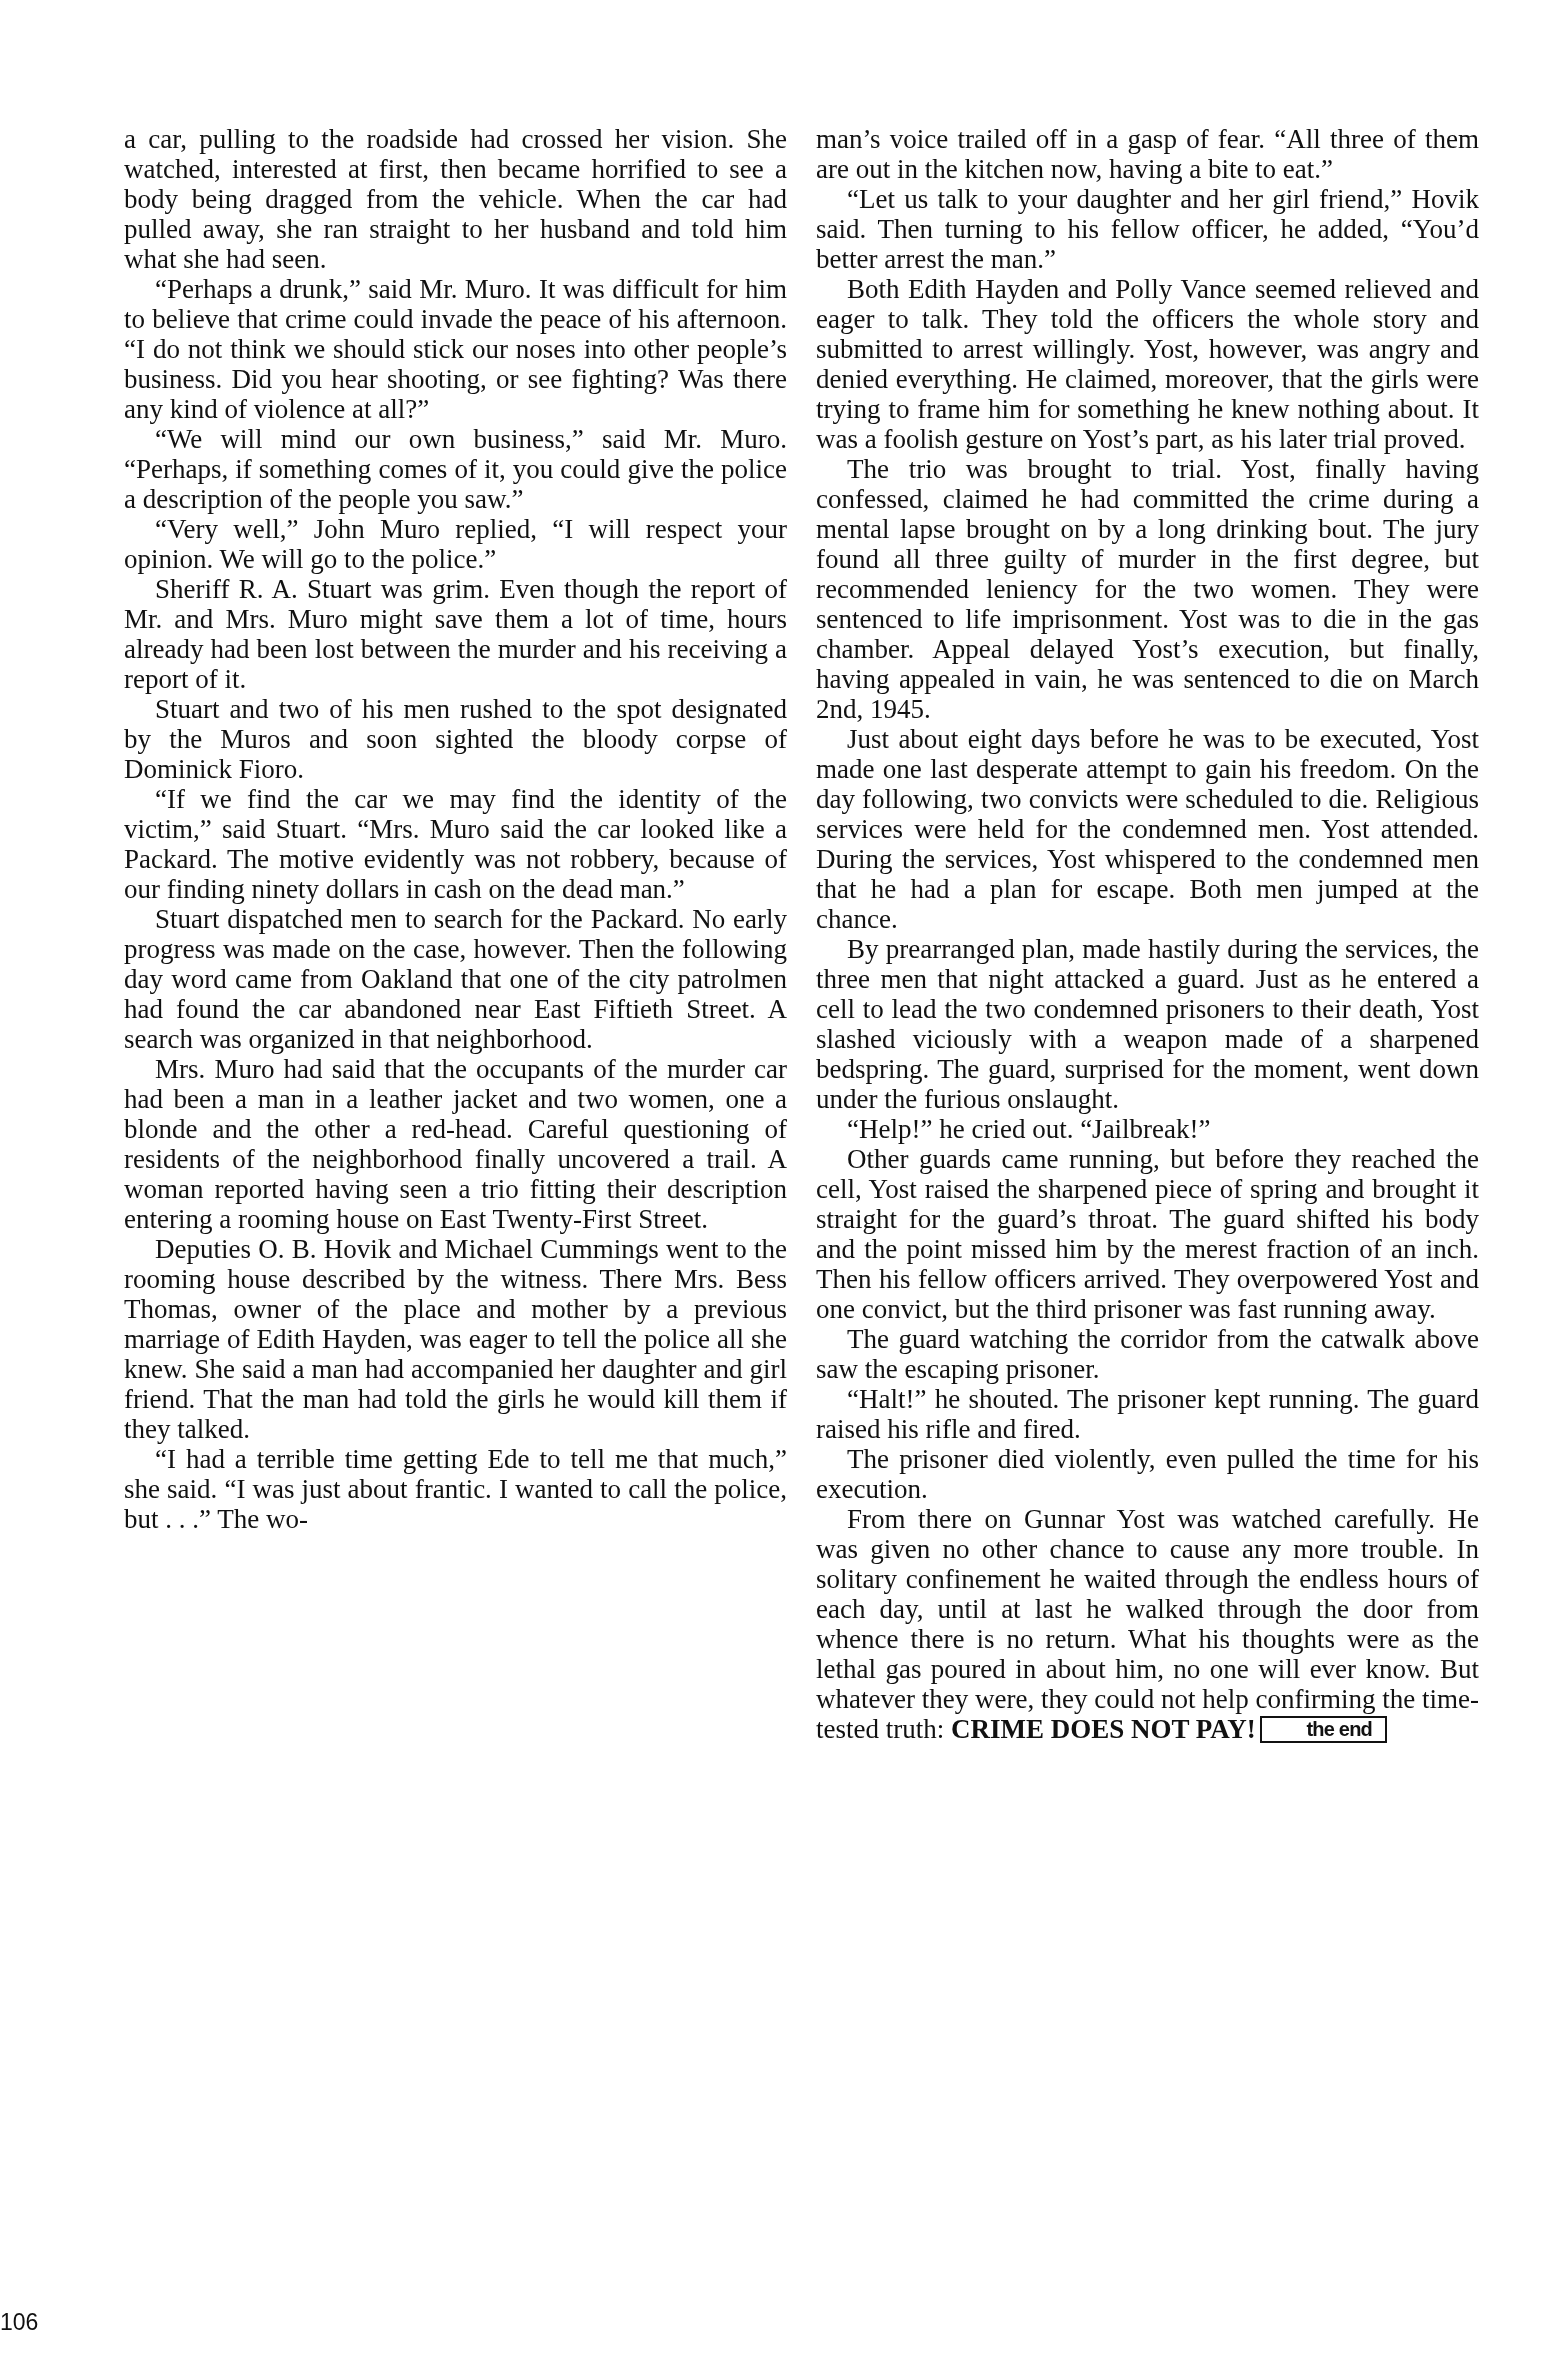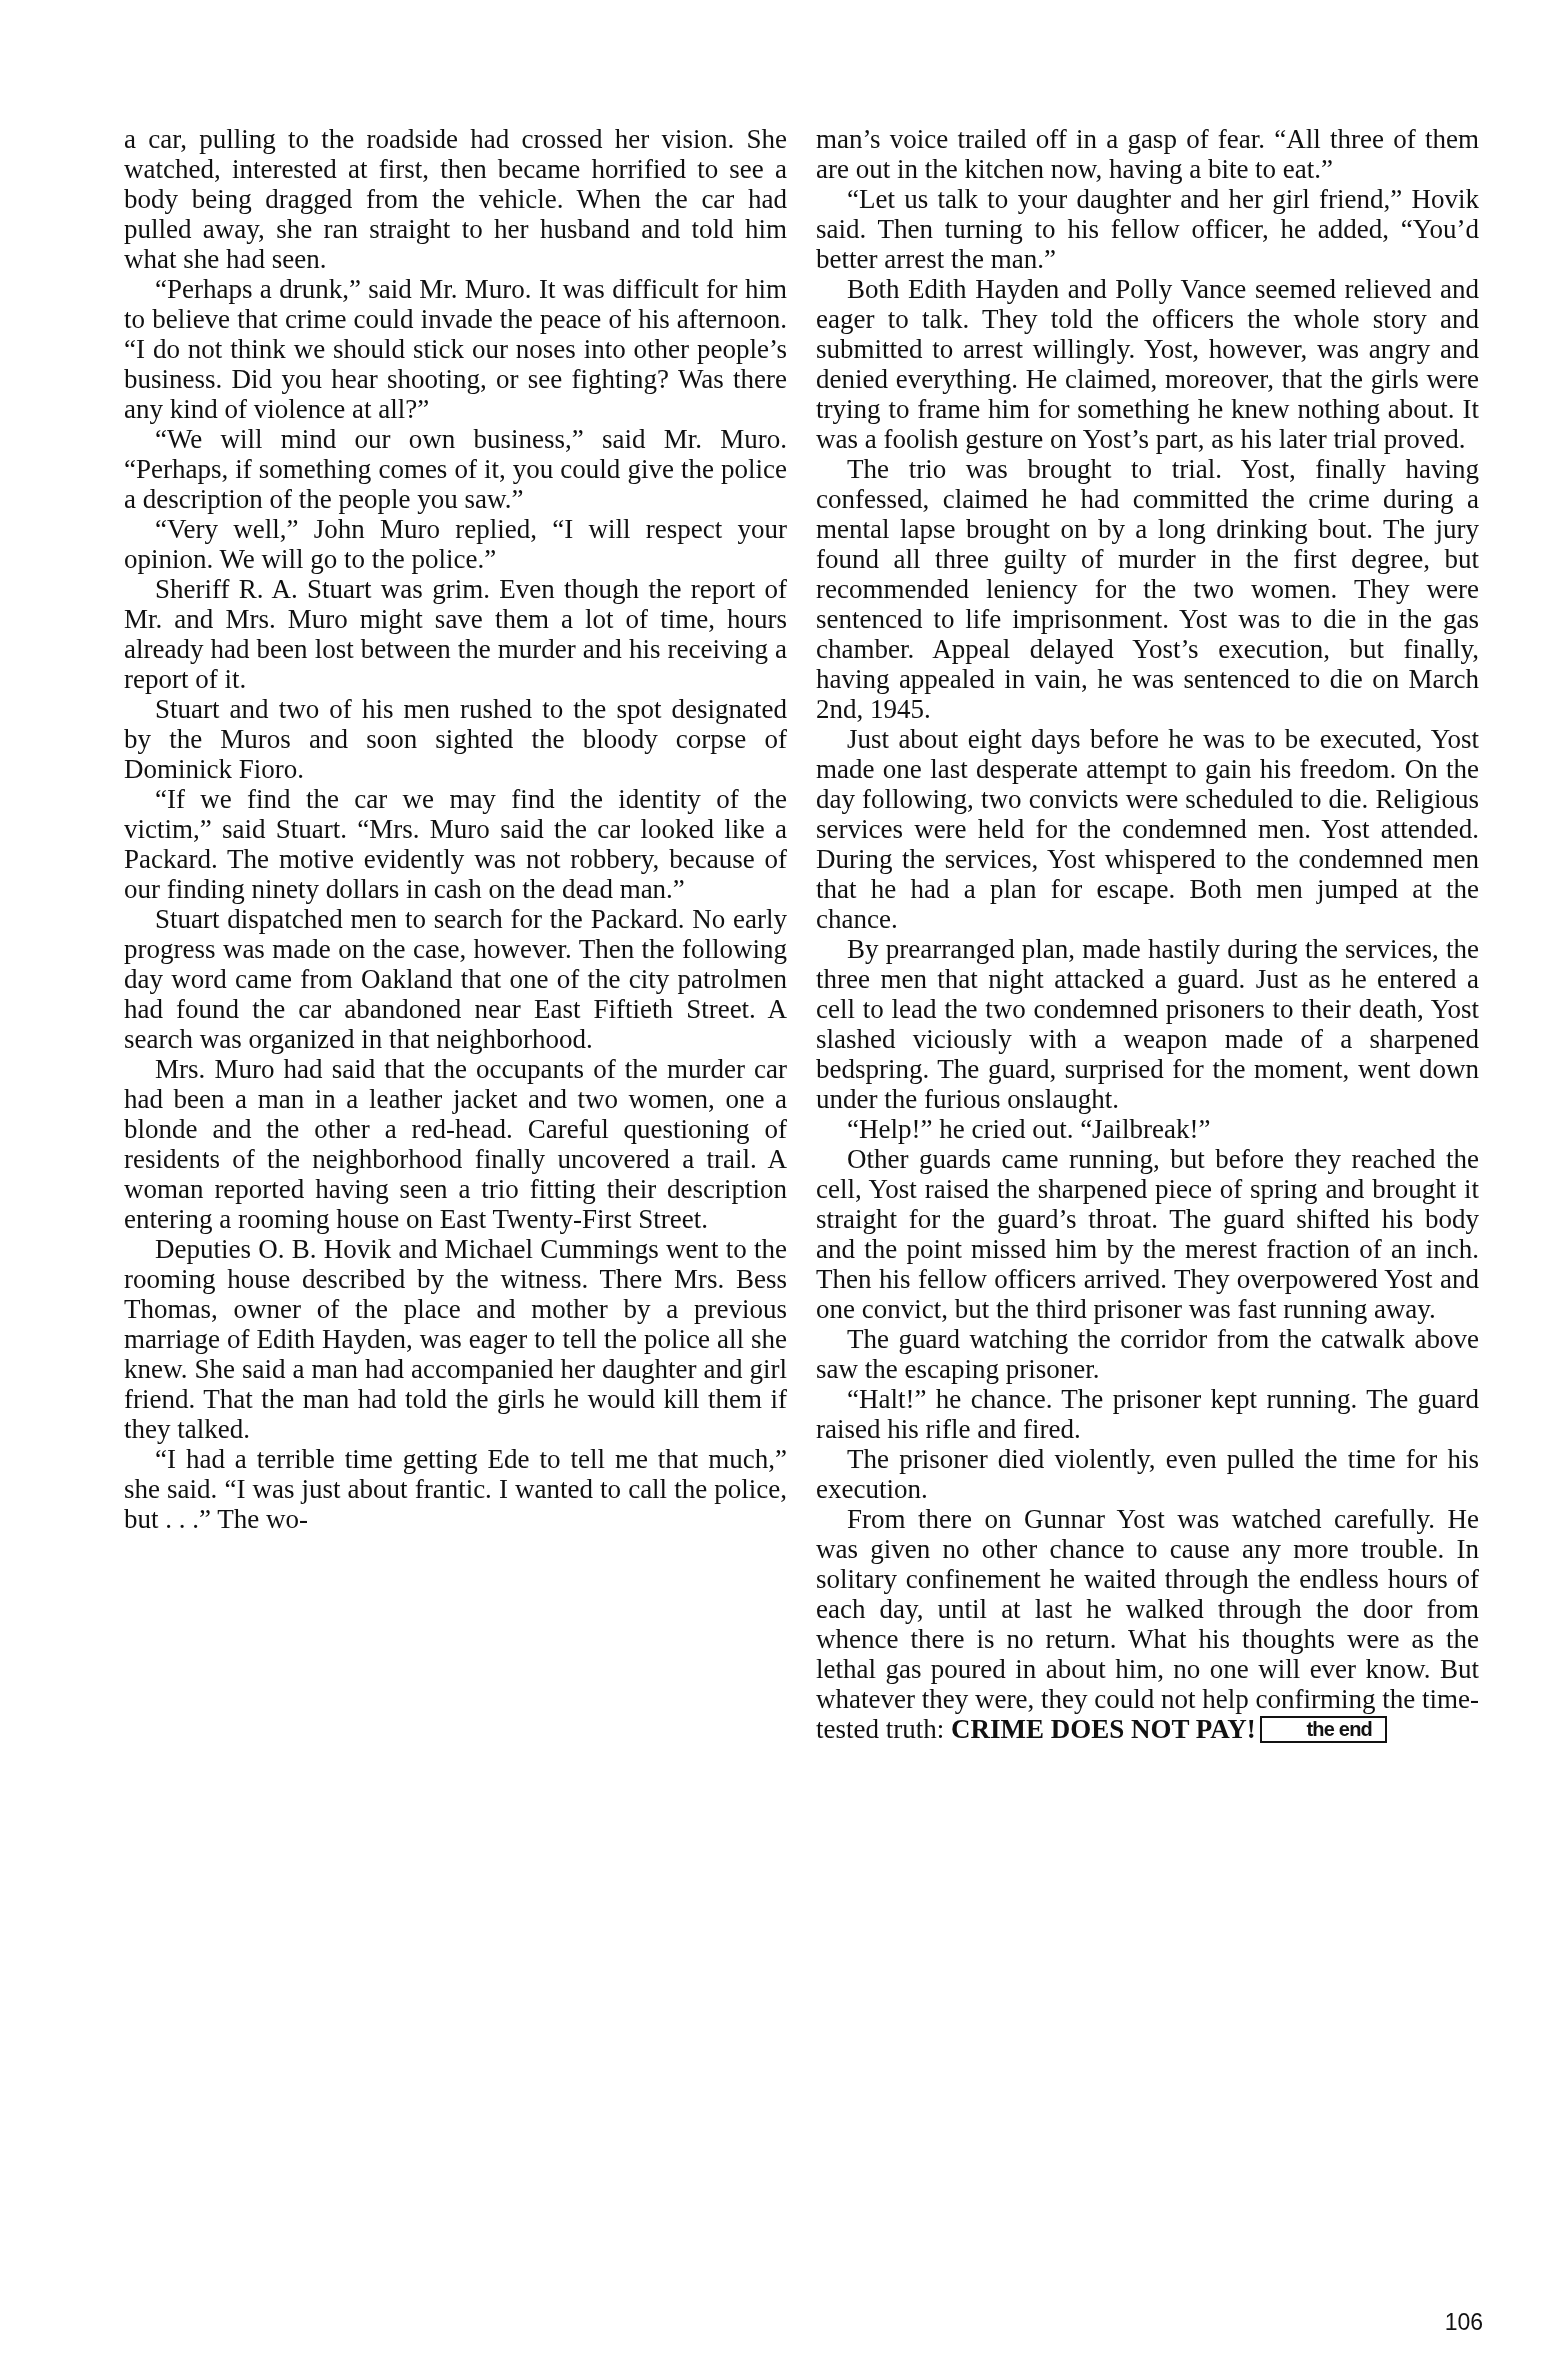--- a/index.html
+++ b/index.html
@@ -16,21 +16,21 @@
   .col p { margin: 0; text-indent: 0; }
   .col p.indent { text-indent: 31px; }
   .col p.cont { text-indent: 0; }
   .bold-tagline { font-weight: bold; }
   .end-mark {
     display: inline-block; border: 2.3px solid #111; padding: 0 13px; line-height: 23px;
     font-size: 20px; font-weight: bold; vertical-align: 1.6px; margin-left: 4.7px;
     font-family: "Liberation Sans", sans-serif; letter-spacing: -0.8px;
   }
   .page-number {
-    position: absolute; top: 2309px; left: 0; width: 1483px; text-align: right;
+    position: absolute; top: 2309px; left: 0; width: 1483px; text-align: left;
     font-family: "Liberation Sans", "DejaVu Sans", sans-serif; font-size: 23px; color: #111;
   }
 </style>
 </head>
 <body>
 
 <div class="page">
 
   <div class="col left">
     <p class="cont">a car, pulling to the roadside had crossed her vision. She watched, interested at first, then became horrified to see a body being dragged from the vehicle. When the car had pulled away, she ran straight to her husband and told him what she had seen.</p>
@@ -49,21 +49,21 @@
   <div class="col right">
     <p class="cont">man’s voice trailed off in a gasp of fear. “All three of them are out in the kitchen now, having a bite to eat.”</p>
     <p class="indent">“Let us talk to your daughter and her girl friend,” Hovik said. Then turning to his fellow officer, he added, “You’d better arrest the man.”</p>
     <p class="indent">Both Edith Hayden and Polly Vance seemed relieved and eager to talk. They told the officers the whole story and submitted to arrest willingly. Yost, however, was angry and denied everything. He claimed, moreover, that the girls were trying to frame him for something he knew nothing about. It was a foolish gesture on Yost’s part, as his later trial proved.</p>
     <p class="indent">The trio was brought to trial. Yost, finally having confessed, claimed he had committed the crime during a mental lapse brought on by a long drinking bout. The jury found all three guilty of murder in the first degree, but recommended leniency for the two women. They were sentenced to life imprisonment. Yost was to die in the gas chamber. Appeal delayed Yost’s execution, but finally, having appealed in vain, he was sentenced to die on March 2nd, 1945.</p>
     <p class="indent">Just about eight days before he was to be executed, Yost made one last desperate attempt to gain his freedom. On the day following, two convicts were scheduled to die. Religious services were held for the condemned men. Yost attended. During the services, Yost whispered to the condemned men that he had a plan for escape. Both men jumped at the chance.</p>
     <p class="indent">By prearranged plan, made hastily during the services, the three men that night attacked a guard. Just as he entered a cell to lead the two condemned prisoners to their death, Yost slashed viciously with a weapon made of a sharpened bedspring. The guard, surprised for the moment, went down under the furious onslaught.</p>
     <p class="indent">“Help!” he cried out. “Jailbreak!”</p>
     <p class="indent">Other guards came running, but before they reached the cell, Yost raised the sharpened piece of spring and brought it straight for the guard’s throat. The guard shifted his body and the point missed him by the merest fraction of an inch. Then his fellow officers arrived. They overpowered Yost and one convict, but the third prisoner was fast running away.</p>
     <p class="indent">The guard watching the corridor from the catwalk above saw the escaping prisoner.</p>
-    <p class="indent">“Halt!” he chance. The prisoner kept running. The guard raised his rifle and fired.</p>
+    <p class="indent">“Halt!” he shouted. The prisoner kept running. The guard raised his rifle and fired.</p>
     <p class="indent">The prisoner died violently, even pulled the time for his execution.</p>
     <p class="indent">
       <span>From there on Gunnar Yost was watched carefully. He was given no other chance to cause any more trouble. In solitary confinement he waited through the endless hours of each day, until at last he walked through the door from whence there is no return. What his thoughts were as the lethal gas poured in about him, no one will ever know. But whatever they were, they could not help confirming the time-tested truth:</span>
       <span class="bold-tagline">CRIME DOES NOT PAY!</span><span class="end-mark">the end</span>
     </p>
   </div>
 
   <div class="page-number">106</div>
 </div>
 

